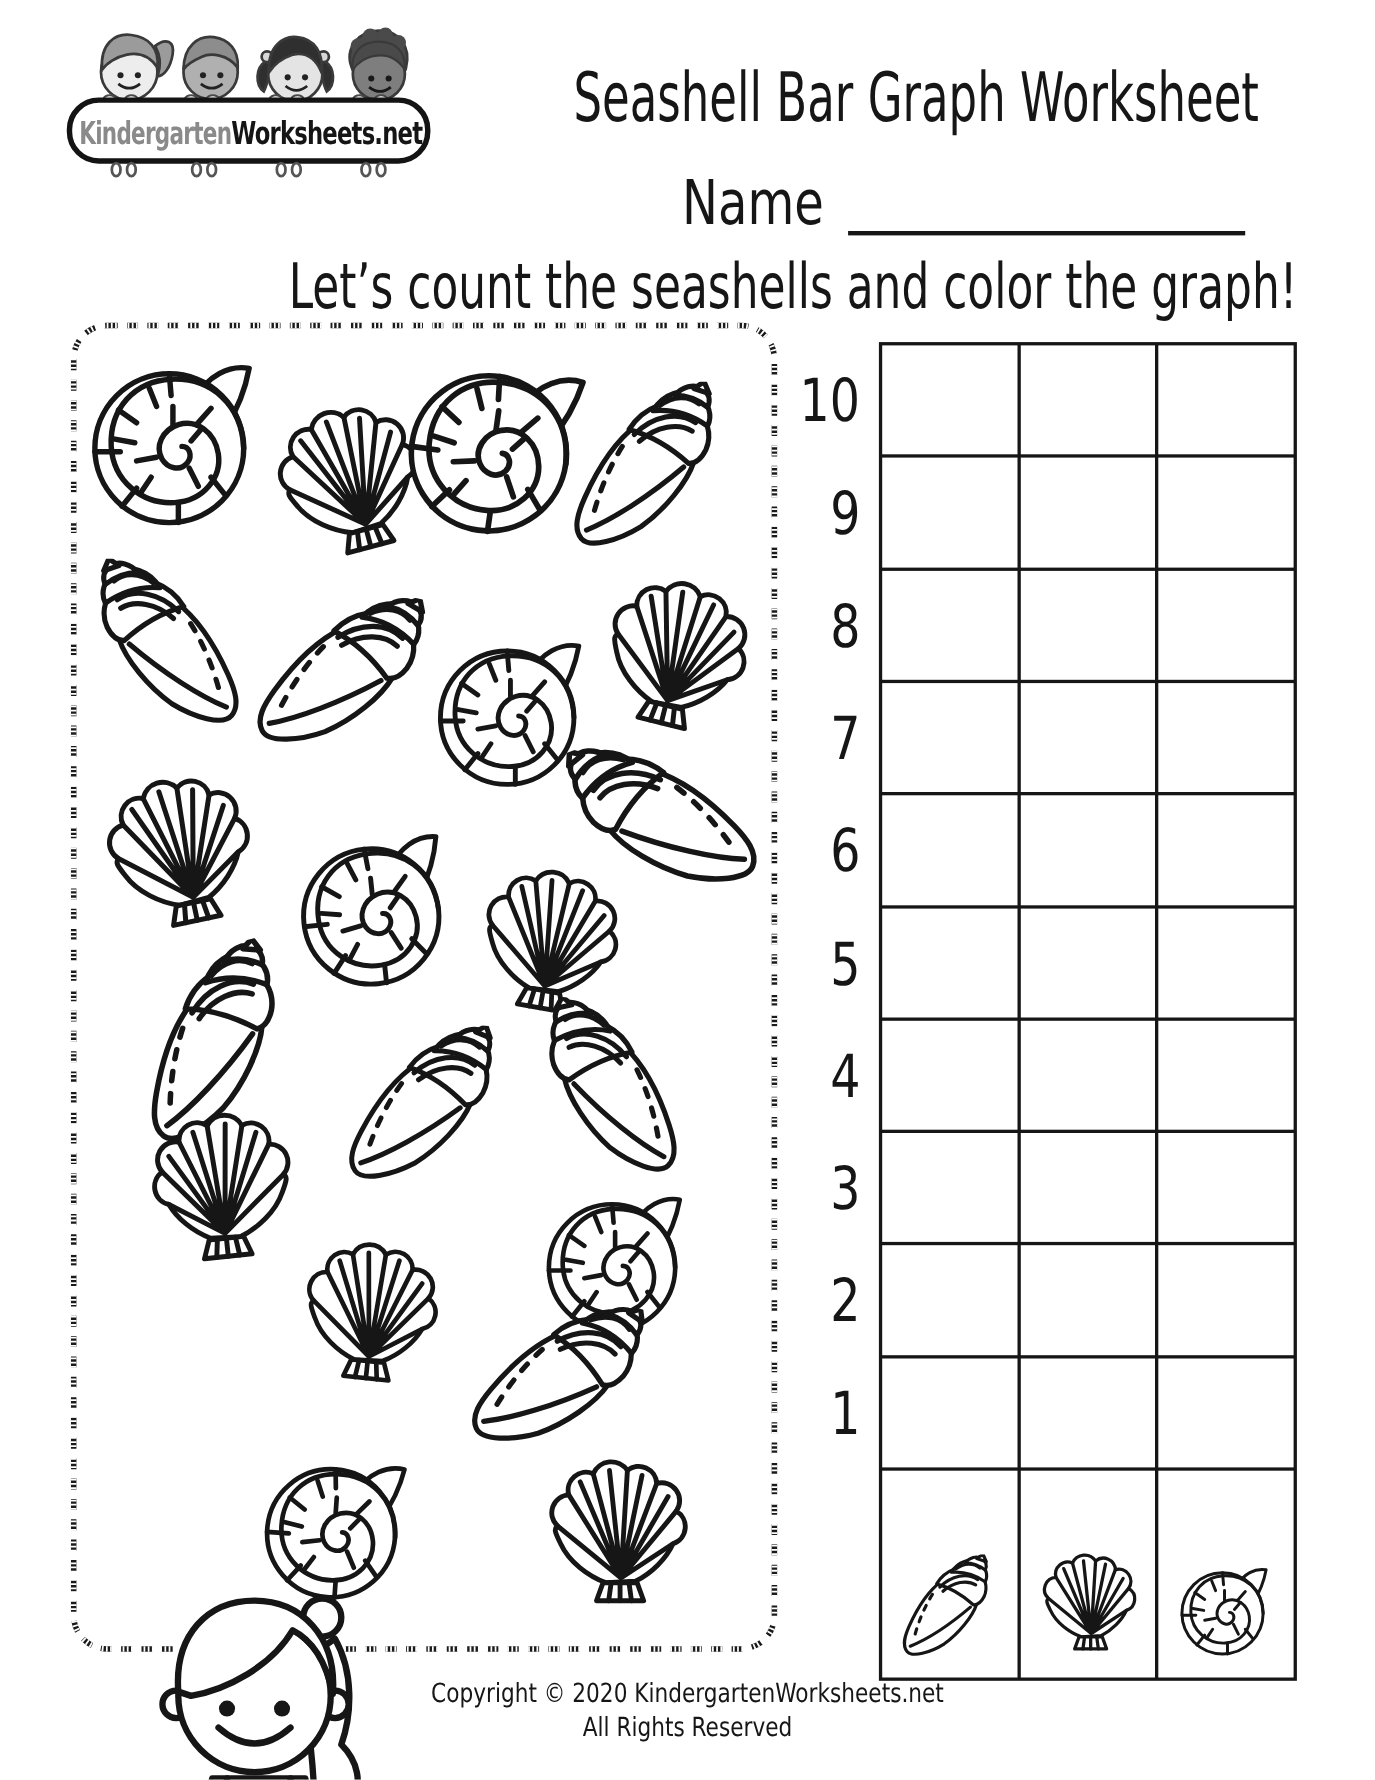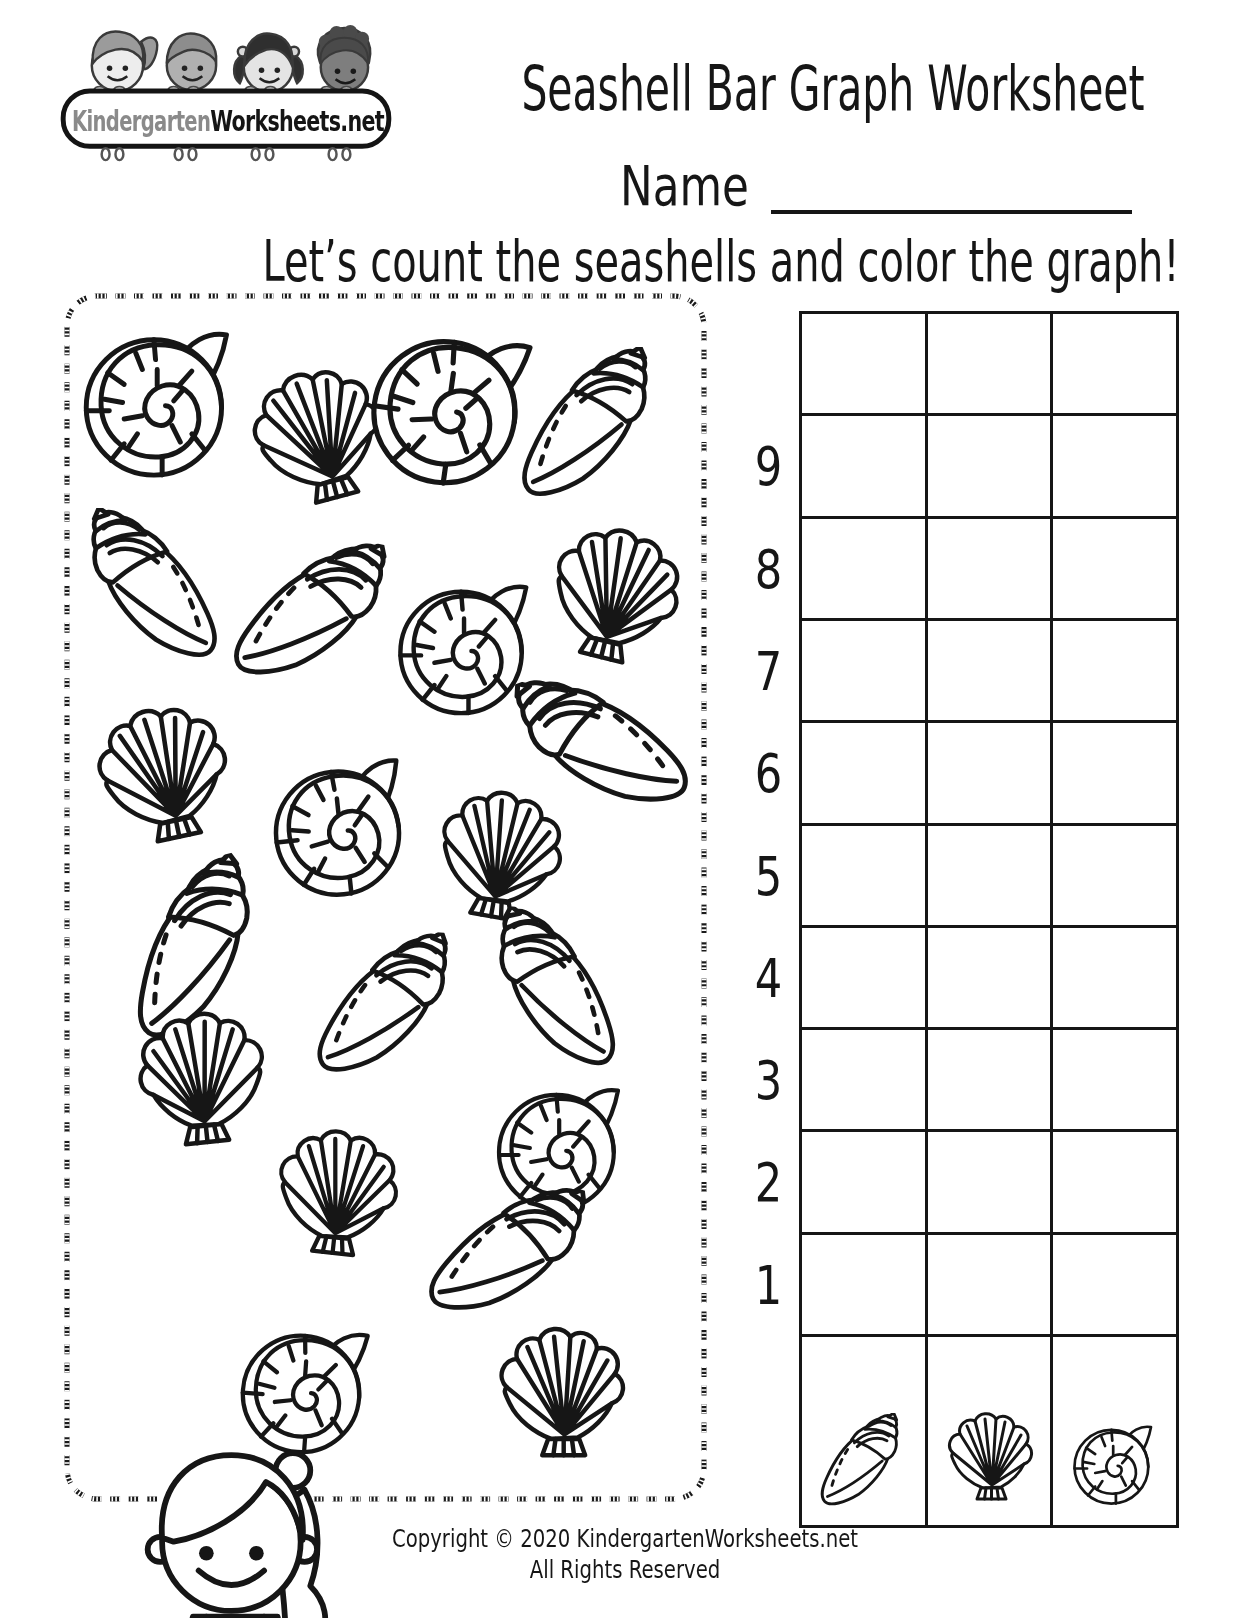--- a/index.html
+++ b/index.html
@@ -302,20 +302,21 @@
         </div>
       </div>
     <div id="girl">
       <svg viewBox="0 0 110 212">
           <use href="#sym-girl" xlink:href="#sym-girl"></use>
         </svg>
     </div>
   </div>
 
   <div id="row-labels">
+      <div class="row-label" style="top: 0px; height: 102.3px; line-height: 102.3px;"><span>10</span></div>
       <div class="row-label" style="top: 102.3px; height: 102.3px; line-height: 102.3px;"><span>9</span></div>
       <div class="row-label" style="top: 204.6px; height: 102.3px; line-height: 102.3px;"><span>8</span></div>
       <div class="row-label" style="top: 306.9px; height: 102.3px; line-height: 102.3px;"><span>7</span></div>
       <div class="row-label" style="top: 409.2px; height: 102.3px; line-height: 102.3px;"><span>6</span></div>
       <div class="row-label" style="top: 511.5px; height: 102.3px; line-height: 102.3px;"><span>5</span></div>
       <div class="row-label" style="top: 613.8px; height: 102.3px; line-height: 102.3px;"><span>4</span></div>
       <div class="row-label" style="top: 716.1px; height: 102.3px; line-height: 102.3px;"><span>3</span></div>
       <div class="row-label" style="top: 818.4px; height: 102.3px; line-height: 102.3px;"><span>2</span></div>
       <div class="row-label" style="top: 920.7px; height: 102.3px; line-height: 102.3px;"><span>1</span></div>
     </div>

